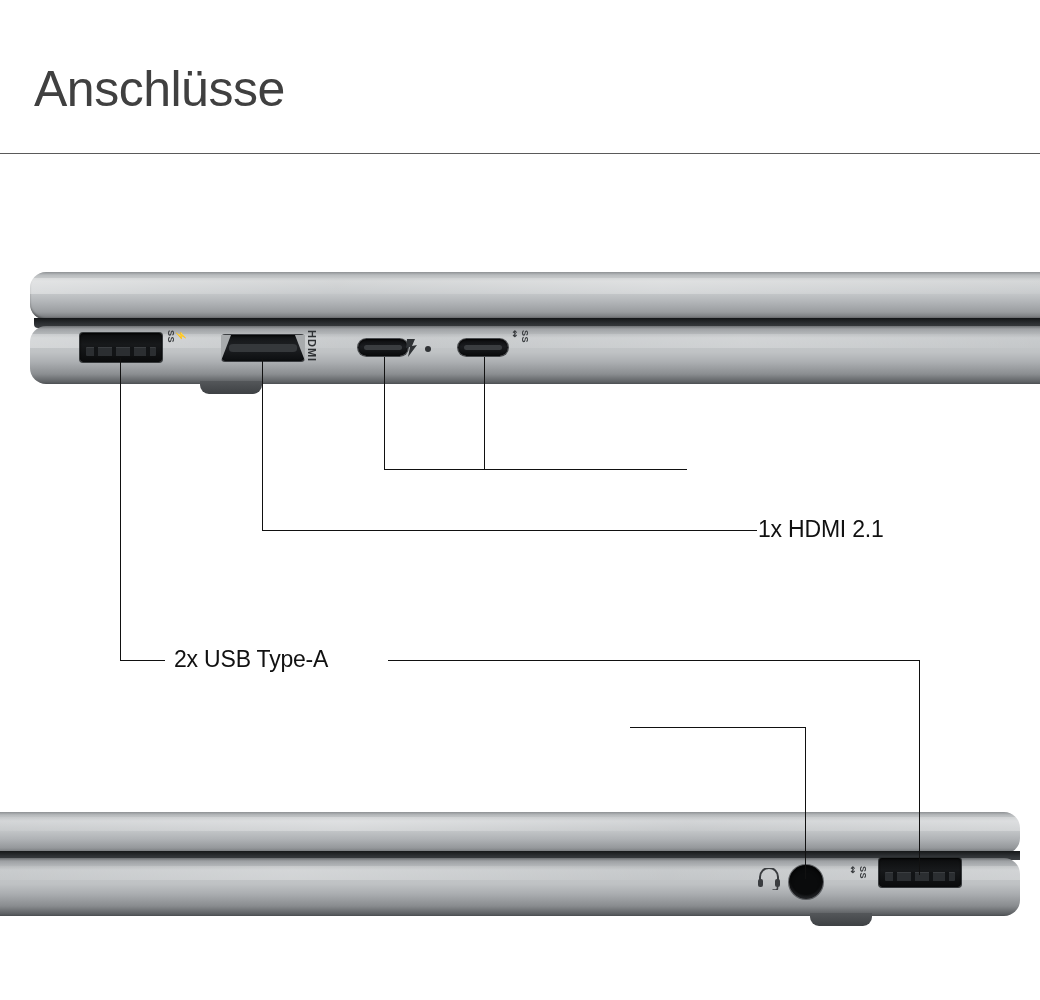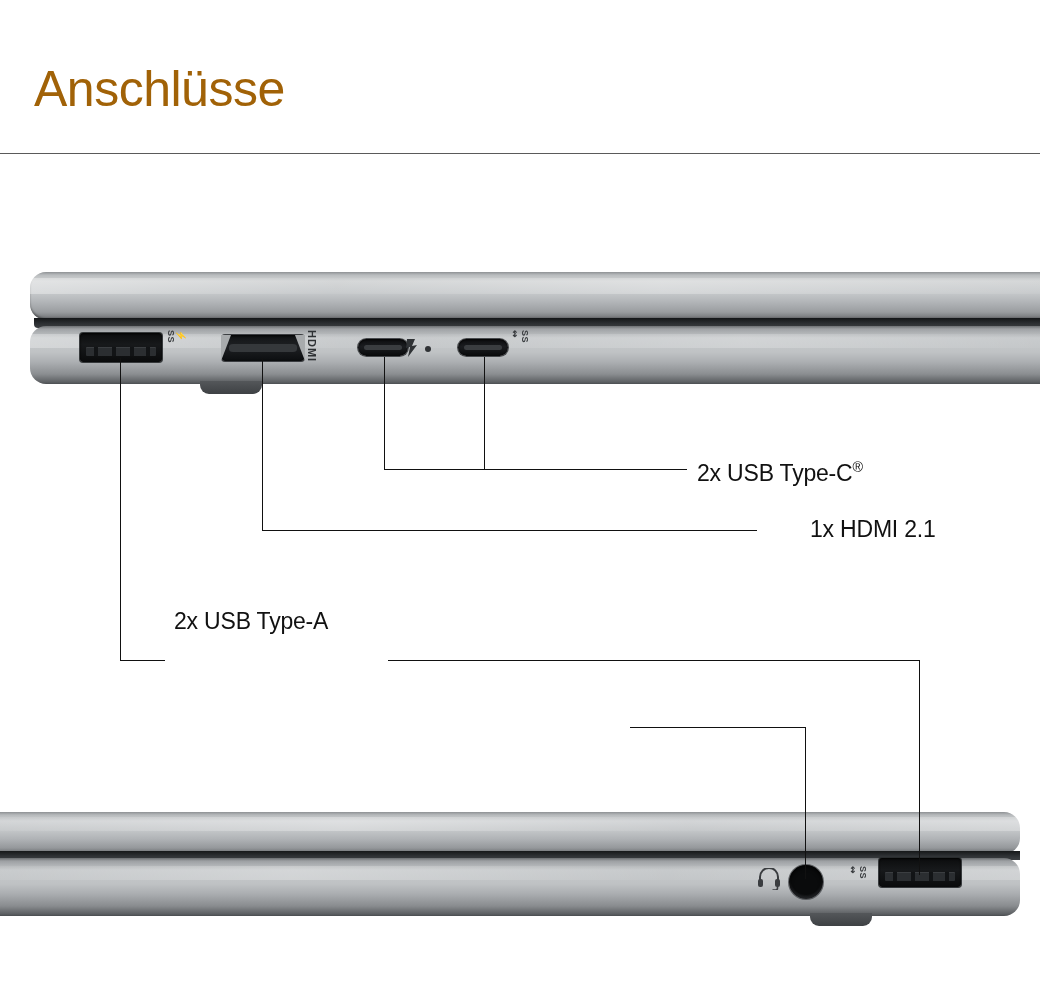--- a/index.html
+++ b/index.html
@@ -10,21 +10,21 @@
     color:#0d0d0d;
     overflow:hidden;
     position:relative;
   }
   #stage{position:absolute;left:0;top:0;width:1040px;height:1000px;}
 
   
   .page-title{
     position:absolute;left:34px;top:60px;
     font-size:50px;font-weight:400;letter-spacing:-0.5px;
-    line-height:58px;color:#a16207;white-space:nowrap;
+    line-height:58px;color:#404040;white-space:nowrap;
   }
   .title-rule{
     position:absolute;left:0;top:153px;width:1040px;height:1px;
     background:#5a5a5a;
   }
 
   
   .laptop{position:absolute;}
 
   
@@ -260,26 +260,23 @@
 
   <div class="leader lv" style="left:120px;top:358px;height:303px;"></div>
   <div class="leader lh" style="left:120px;top:660px;width:45px;"></div>
 
   <div class="leader lh" style="left:388px;top:660px;width:532px;"></div>
   <div class="leader lv" style="left:919px;top:660px;height:215px;"></div>
 
   <div class="leader lh" style="left:630px;top:727px;width:176px;"></div>
   <div class="leader lv" style="left:805px;top:727px;height:152px;"></div>
 
-  <div class="callout" style="left:697px;top:453px;">
-    <span>2x USB Type-C</span><sup>®</sup>
-  </div>
-
-  <div class="callout" style="left:810px;top:515px;">
+
+  <div class="callout" style="left:758px;top:515px;">
     <span>1x HDMI 2.1</span>
   </div>
 
-  <div class="callout" style="left:174px;top:607px;">
+  <div class="callout" style="left:174px;top:645px;">
     <span>2x USB Type-A</span>
   </div>
 
 
 </div>
 
 </body></html>

